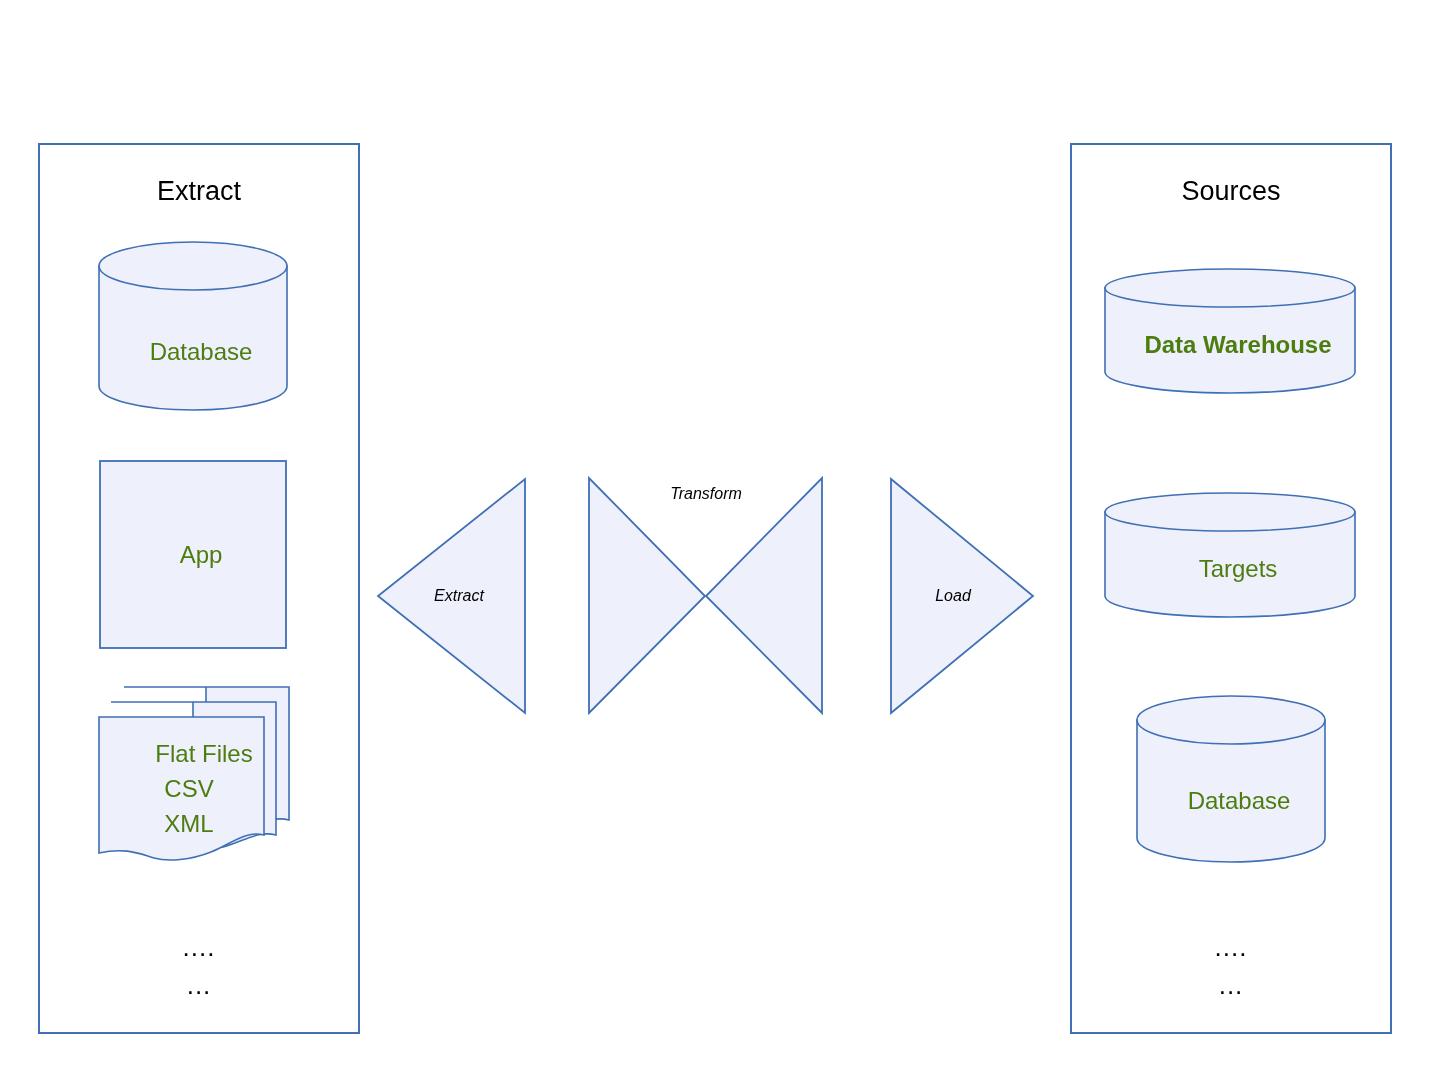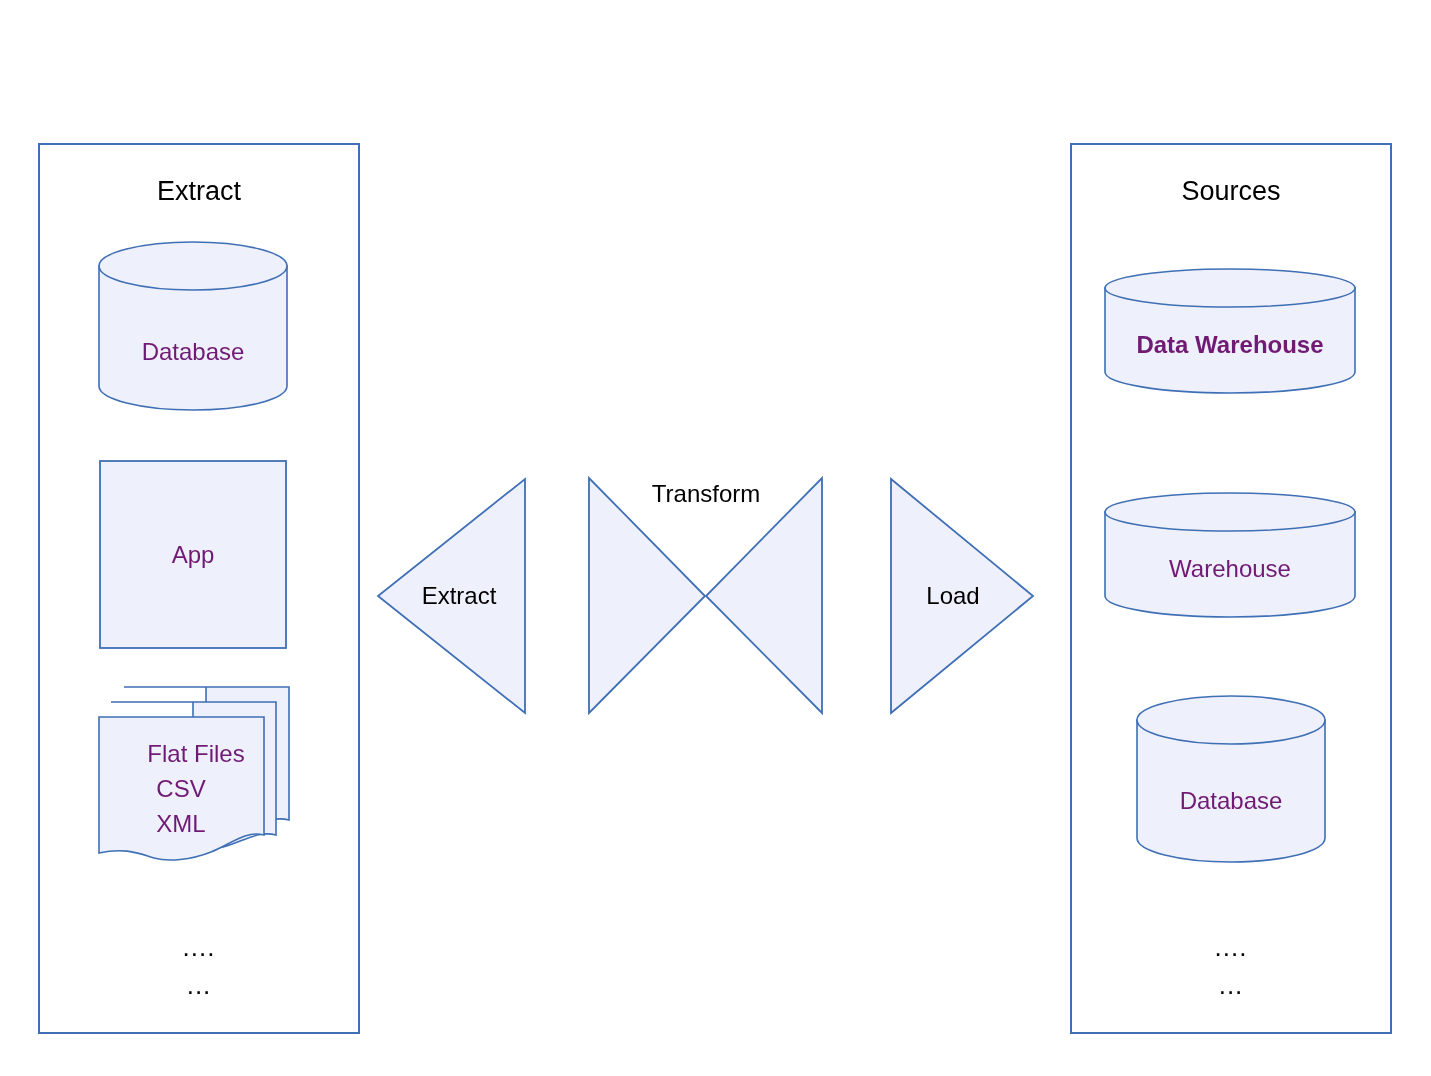--- a/index.html
+++ b/index.html
@@ -45,26 +45,26 @@
     top: 30px;
     left: 0;
     text-align: center;
     font-size: 27px;
     line-height: 32px;
     white-space: nowrap;
   }
 
   .node-label {
     position: absolute;
-    left: 0;
+    left: 8px;
     width: 100%;
     text-align: center;
     font-size: 24px;
     line-height: 30px;
-    color: #701a75;
+    color: #4d7c0f;
     pointer-events: none;
     white-space: nowrap;
   }
 
   .svg-shape {
     position: absolute;
     overflow: visible;
   }
 
   .dots {
@@ -74,25 +74,26 @@
     text-align: center;
     font-size: 26px;
     line-height: 38px;
     letter-spacing: 1px;
     color: #000000;
     white-space: pre;
   }
 
   .flow-label {
     position: absolute;
-    font-size: 24px;
+    font-size: 16px;
     line-height: 30px;
     color: #000000;
     white-space: nowrap;
     text-align: center;
+    font-style: italic;
   }
 </style>
 </head>
 <body>
 
 <div id="canvas">
 
 
   <div class="group-box" id="sources-box">
     <div class="group-title">Extract</div>
@@ -162,21 +163,21 @@
       <ellipse cx="127" cy="20" rx="125" ry="19" fill="#eef0fb" stroke="#3f6fb5" stroke-width="1.6"></ellipse>
     </svg>
     <div class="node-label" style="top:62px;font-weight:bold;">Data Warehouse</div>
   </div>
 
   <div class="svg-shape" style="left:1103px; top:492px; width:254px; height:128px;">
     <svg width="254" height="128" viewBox="0 0 254 128">
       <path d="M2,20 L2,104 A125,21 0 0 0 252,104 L252,20 Z" fill="#eef0fb" stroke="#3f6fb5" stroke-width="1.6"></path>
       <ellipse cx="127" cy="20" rx="125" ry="19" fill="#eef0fb" stroke="#3f6fb5" stroke-width="1.6"></ellipse>
     </svg>
-    <div class="node-label" style="top:62px;">Warehouse</div>
+    <div class="node-label" style="top:62px;">Targets</div>
   </div>
 
   <div class="svg-shape" style="left:1135px; top:694px; width:192px; height:170px;">
     <svg width="192" height="170" viewBox="0 0 192 170">
       <path d="M2,26 L2,144 A94,24 0 0 0 190,144 L190,26 Z" fill="#eef0fb" stroke="#3f6fb5" stroke-width="1.6"></path>
       <ellipse cx="96" cy="26" rx="94" ry="24" fill="#eef0fb" stroke="#3f6fb5" stroke-width="1.6"></ellipse>
     </svg>
     <div class="node-label" style="top:92px;">Database</div>
   </div>
 

